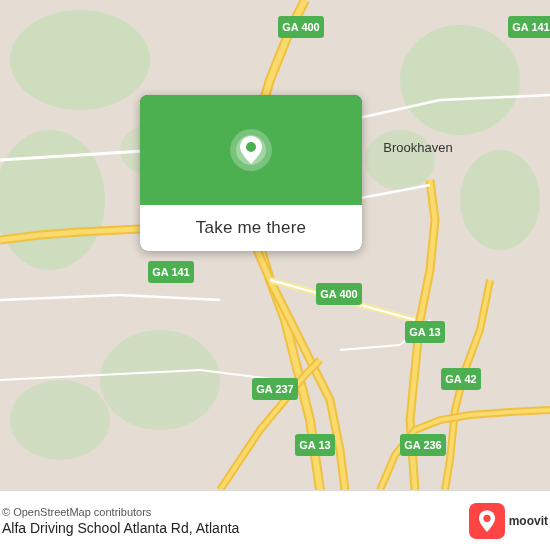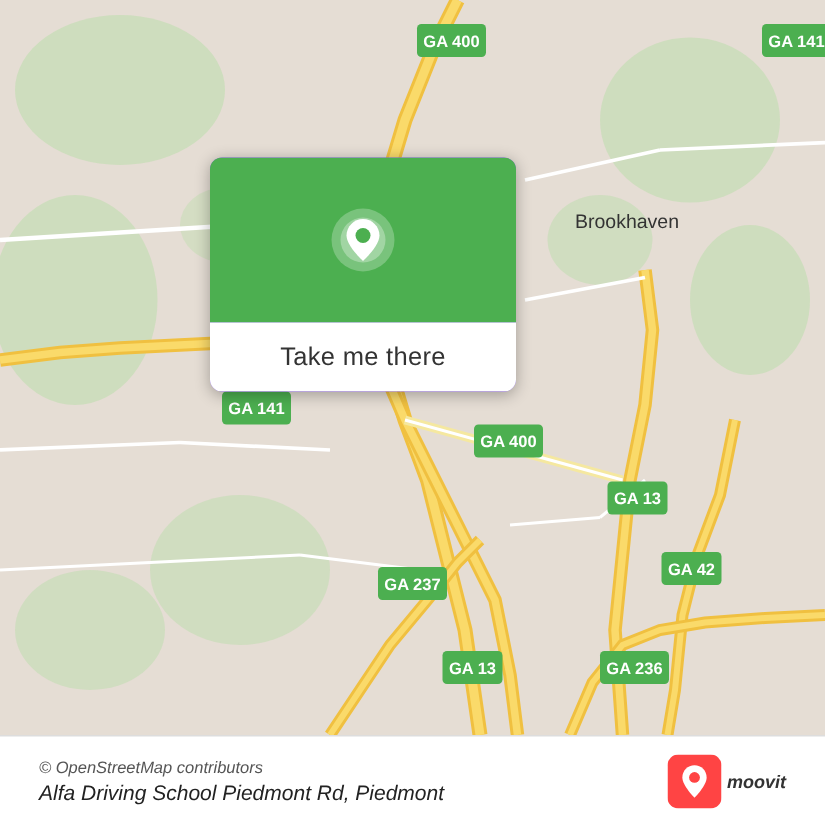--- a/index.html
+++ b/index.html
@@ -23,24 +23,24 @@
 
     
     #map-svg {
       width: 100%;
       height: 100%;
     }
 
     
     #popup-card {
       position: absolute;
-      top: 105px;
+      top: 95px;
       left: 140px;
-      width: 204px;
-      background: #8b5cf6;
+      width: 222px;
+      background: #15803d;
       border-radius: 8px;
       box-shadow: 0 2px 10px rgba(0,0,0,0.3);
       overflow: hidden;
       z-index: 10;
     }
 
     #popup-green-section {
       background: #4CAF50;
       display: flex;
       justify-content: center;
@@ -71,23 +71,22 @@
       letter-spacing: 0.2px;
     }
 
     
     #bottom-bar {
       width: 550px;
       height: 60px;
       background: white;
       display: flex;
       align-items: center;
-      padding: 0 26px;
+      padding: 0 2px;
       border-top: 1px solid #ddd;
-      font-style: italic;
     }
 
     #bottom-text-area {
       flex: 1;
     }
 
     #copyright-text {
       font-size: 11px;
       color: #555;
       margin-bottom: 2px;
@@ -211,21 +210,21 @@
     </div>
     <div id="popup-button-section">
       <button id="take-me-there-btn">Take me there</button>
     </div>
   </div>
 </div>
 
 <div id="bottom-bar">
   <div id="bottom-text-area">
     <div id="copyright-text">© OpenStreetMap contributors</div>
-    <div id="location-name">Alfa Driving School Piedmont Rd, Piedmont</div>
+    <div id="location-name">Alfa Driving School Atlanta Rd, Atlanta</div>
   </div>
   <div id="moovit-logo">
 
     <svg id="moovit-icon" viewBox="0 0 40 40" xmlns="http://www.w3.org/2000/svg">
 
       <rect width="40" height="40" rx="8" fill="#FF4444"></rect>
 
       <path d="M20 8 C15 8 11 12 11 17 C11 23 20 32 20 32 C20 32 29 23 29 17 C29 12 25 8 20 8Z" fill="white"></path>
       <circle cx="20" cy="17" r="4" fill="#FF4444"></circle>
     </svg>

